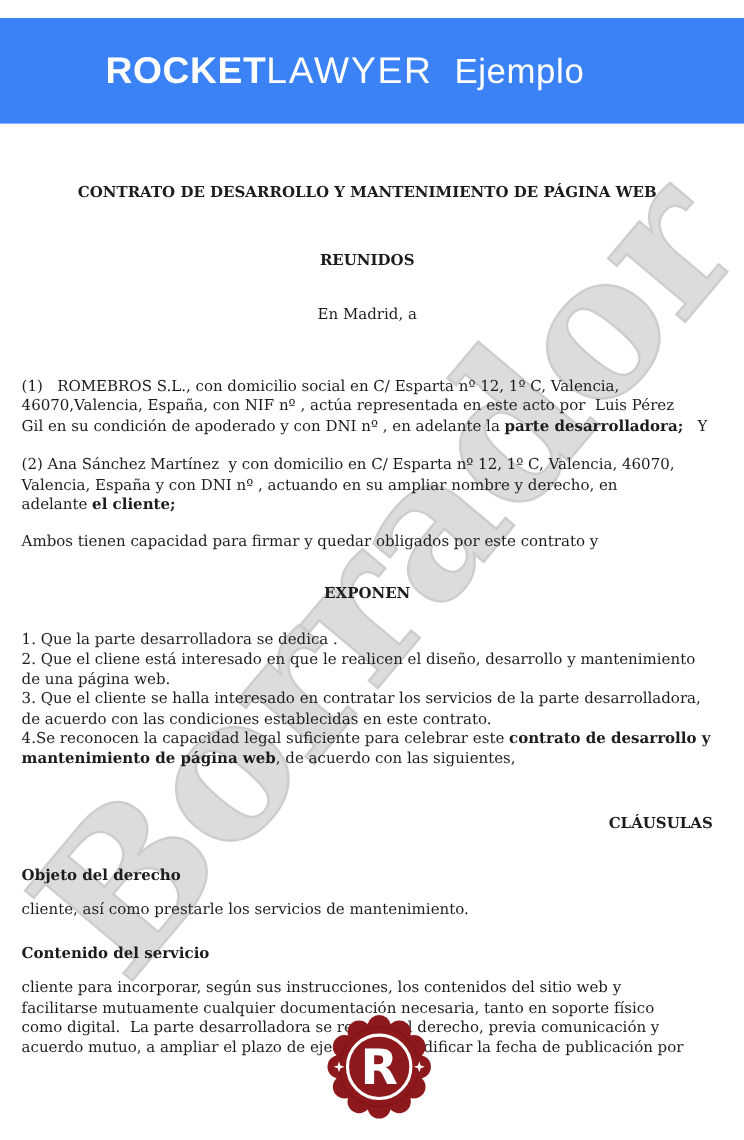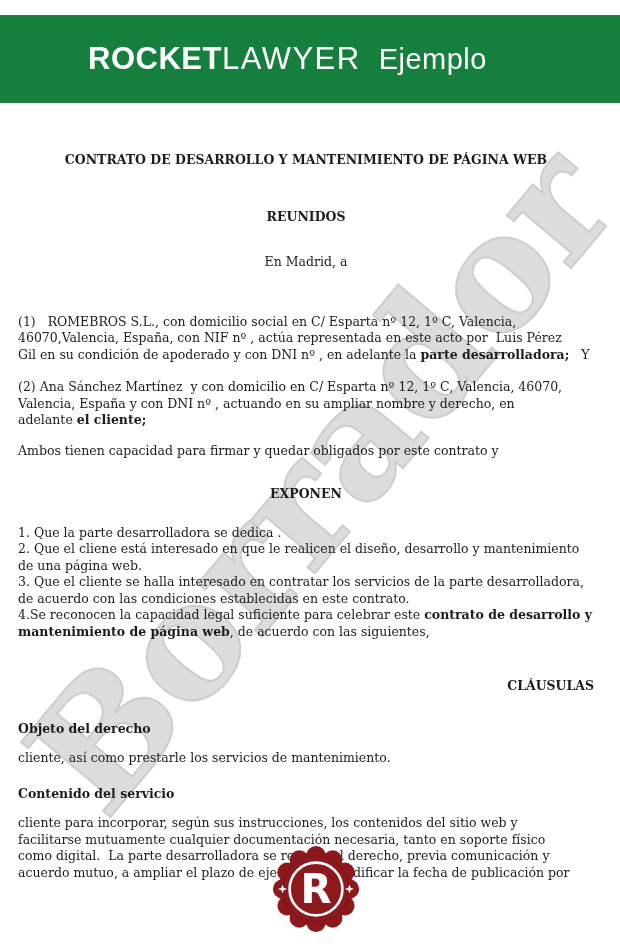--- a/index.html
+++ b/index.html
@@ -3,21 +3,21 @@
 <meta charset="utf-8">
 <style>
   * { margin:0; padding:0; box-sizing:border-box; }
   html,body { background:#ffffff; }
   body { width:620px; height:950px; overflow:hidden;
          font-family:"DejaVu Serif","Liberation Serif",serif; }
   .page { position:relative; width:620px; height:950px; background:#fff; overflow:hidden; }
 
   
   .topbar { position:absolute; top:15px; left:0; width:620px; height:88px;
-            background:#15803d; display:flex; align-items:center;
+            background:#3b82f6; display:flex; align-items:center;
             padding-left:88px; z-index:2; }
   .logo { display:flex; align-items:baseline; color:#fff;
           font-family:"Liberation Sans","DejaVu Sans",sans-serif; }
   .logo-bold  { font-size:31px; font-weight:800; letter-spacing:.5px; }
   .logo-light { font-size:31px; font-weight:300; letter-spacing:1.5px; }
   .logo-suffix{ font-size:29px; font-weight:400; margin-left:18px; letter-spacing:.5px; }
 
   
   .watermark { position:absolute; left:320px; top:480px;
                transform:translate(-50%,-50%) rotate(-50deg);

